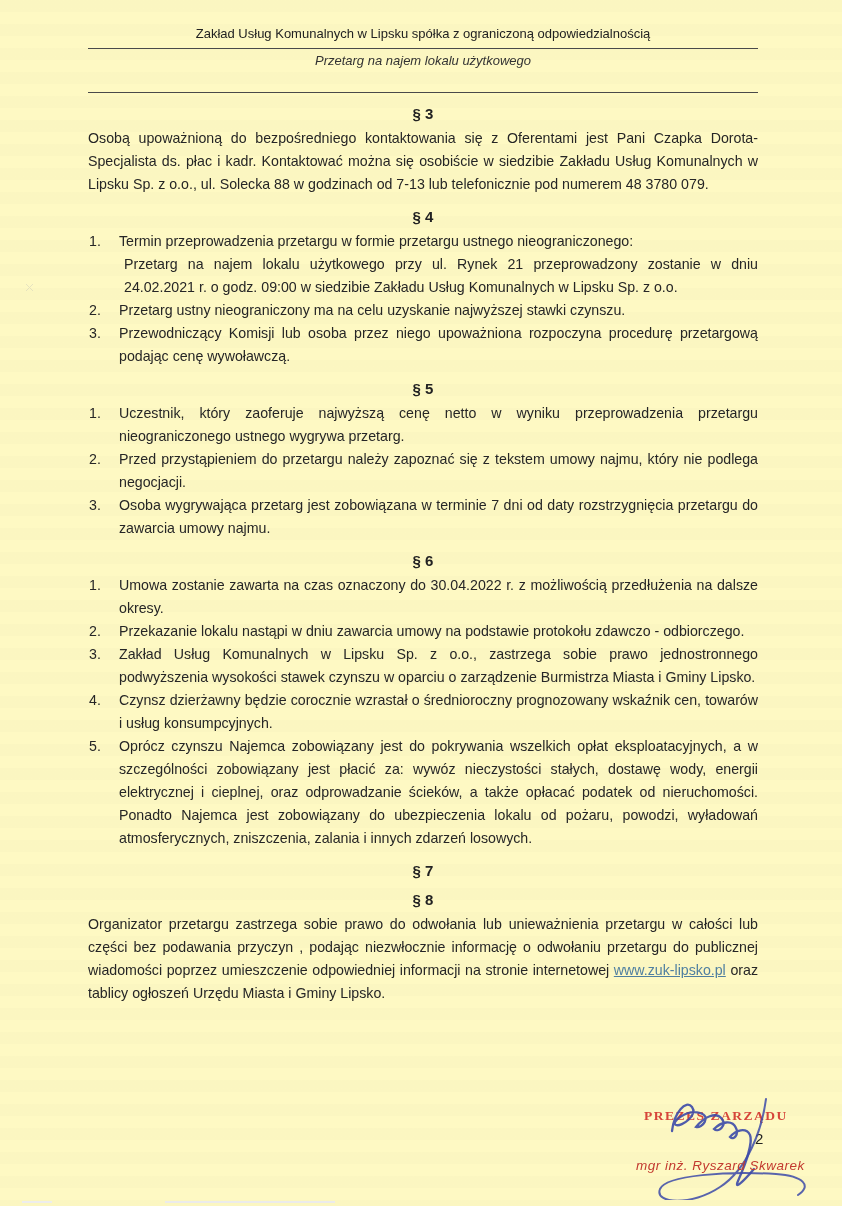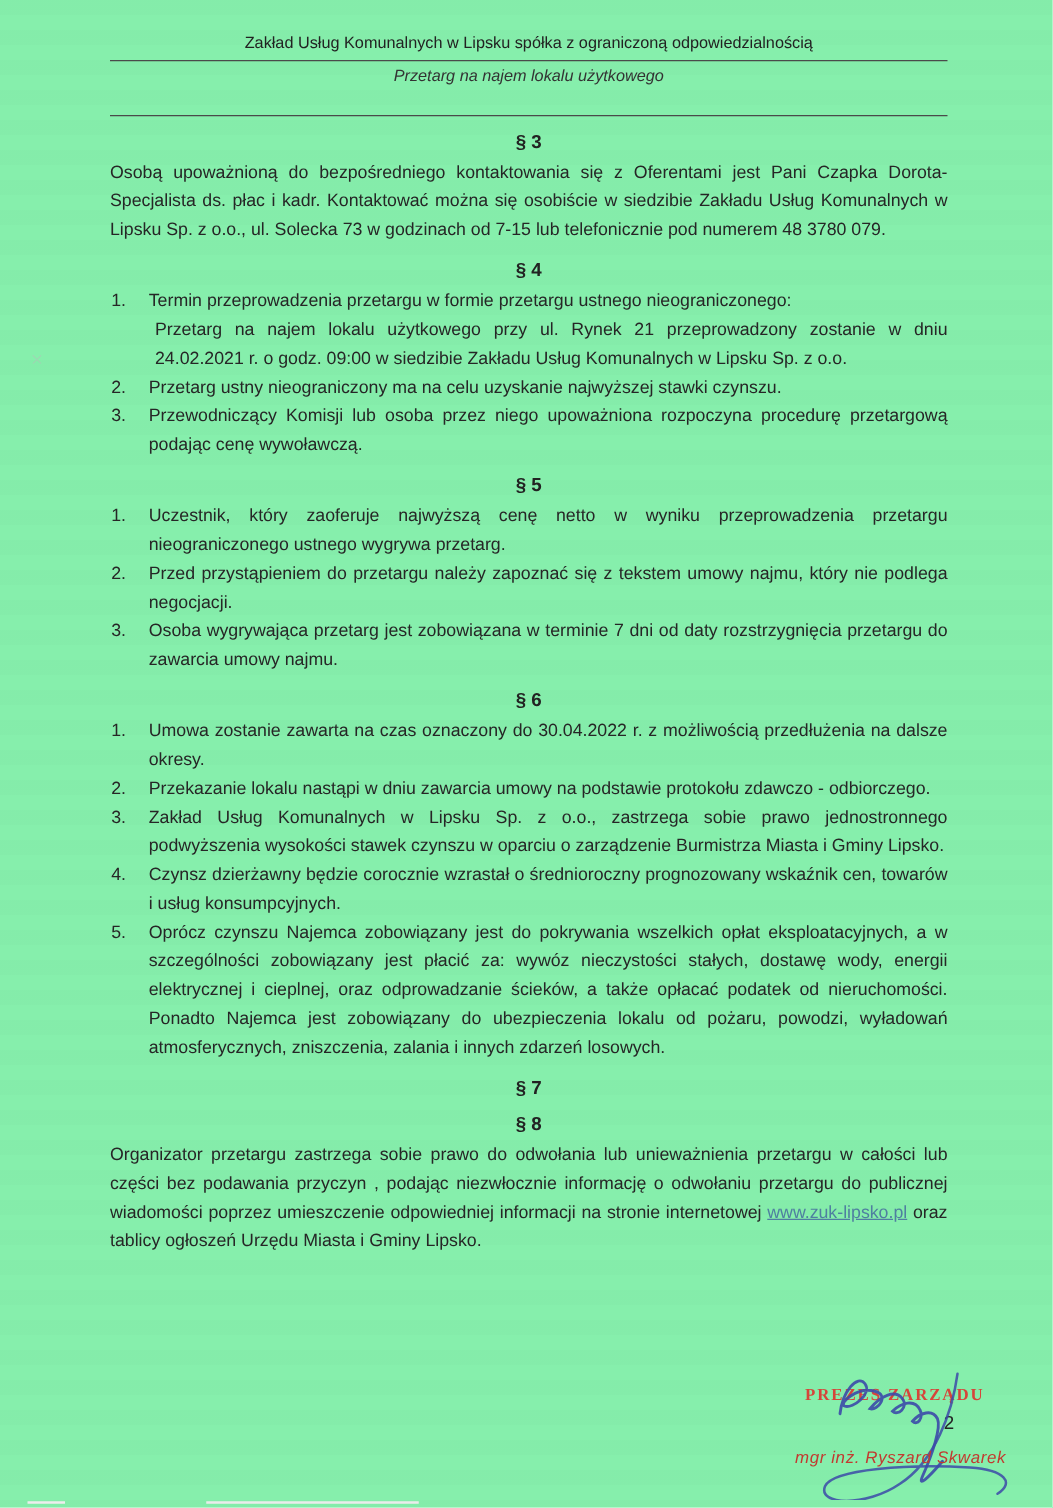--- a/index.html
+++ b/index.html
@@ -1,17 +1,17 @@
 <!DOCTYPE html>
 <html><head>
 <meta charset="utf-8">
 <style>
   html,body { margin:0; padding:0; }
   body { width:842px; height:1206px; background:#ffffff; font-family:"Liberation Sans", sans-serif; }
-  .page { position:relative; width:842px; height:1206px; background:#86efac; overflow:hidden; }
+  .page { position:relative; width:842px; height:1206px; background:#fef9c3; overflow:hidden; }
   .page::before { content:""; position:absolute; inset:0; pointer-events:none;
     background:repeating-linear-gradient(180deg, rgba(0,0,0,0.013) 0 12px, rgba(0,0,0,0) 12px 24px); }
 
   .doc { position:absolute; left:88px; top:26px; width:670px; color:#262626; }
 
   .hdr-org { font-size:13px; text-align:center; color:#222; padding-bottom:7px;
     border-bottom:1.6px solid #4a4a4a; }
   .hdr-sub { font-size:13px; font-style:italic; text-align:center; color:#333;
     padding:4px 0 24px; border-bottom:1.6px solid #4a4a4a; }
 
@@ -45,21 +45,21 @@
 <body>
 
 <div class="page">
 
   <div class="doc">
 
     <div class="hdr-org">Zakład Usług Komunalnych w Lipsku spółka z ograniczoną odpowiedzialnością</div>
     <div class="hdr-sub">Przetarg na najem lokalu użytkowego</div>
 
     <div class="sec-h">§ 3</div>
-    <p class="body">Osobą upoważnioną do bezpośredniego kontaktowania się z Oferentami jest Pani Czapka Dorota- Specjalista ds. płac i kadr. Kontaktować można się osobiście w siedzibie Zakładu Usług Komunalnych w Lipsku Sp. z o.o., ul. Solecka 73 w godzinach od 7-15  lub telefonicznie pod numerem 48 3780 079.</p>
+    <p class="body">Osobą upoważnioną do bezpośredniego kontaktowania się z Oferentami jest Pani Czapka Dorota- Specjalista ds. płac i kadr. Kontaktować można się osobiście w siedzibie Zakładu Usług Komunalnych w Lipsku Sp. z o.o., ul. Solecka 88 w godzinach od 7-13  lub telefonicznie pod numerem 48 3780 079.</p>
 
     <div class="sec-h">§ 4</div>
     <ol class="list">
       <li>
         <span class="num">1.</span><span>Termin przeprowadzenia przetargu w formie przetargu ustnego nieograniczonego:</span>
         <div class="sub">Przetarg na najem lokalu użytkowego przy ul. Rynek 21 przeprowadzony zostanie w dniu 24.02.2021 r. o godz. 09:00 w siedzibie Zakładu Usług Komunalnych w Lipsku Sp. z o.o.</div>
       </li>
       <li>
         <span class="num">2.</span><span>Przetarg ustny nieograniczony ma na celu uzyskanie najwyższej stawki czynszu.</span>
       </li>

